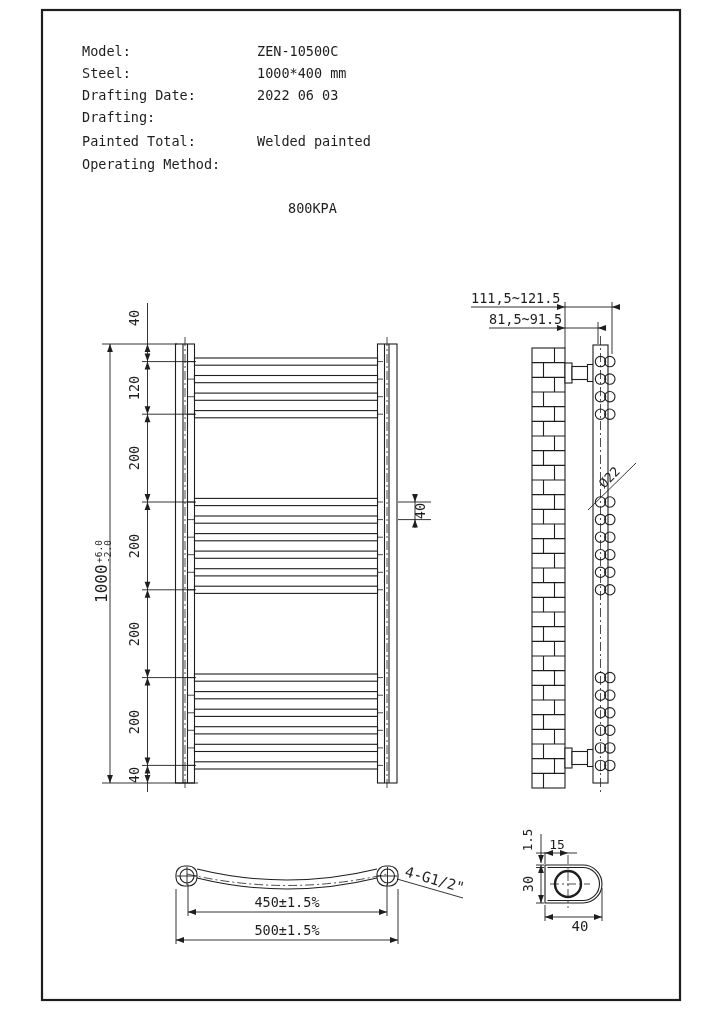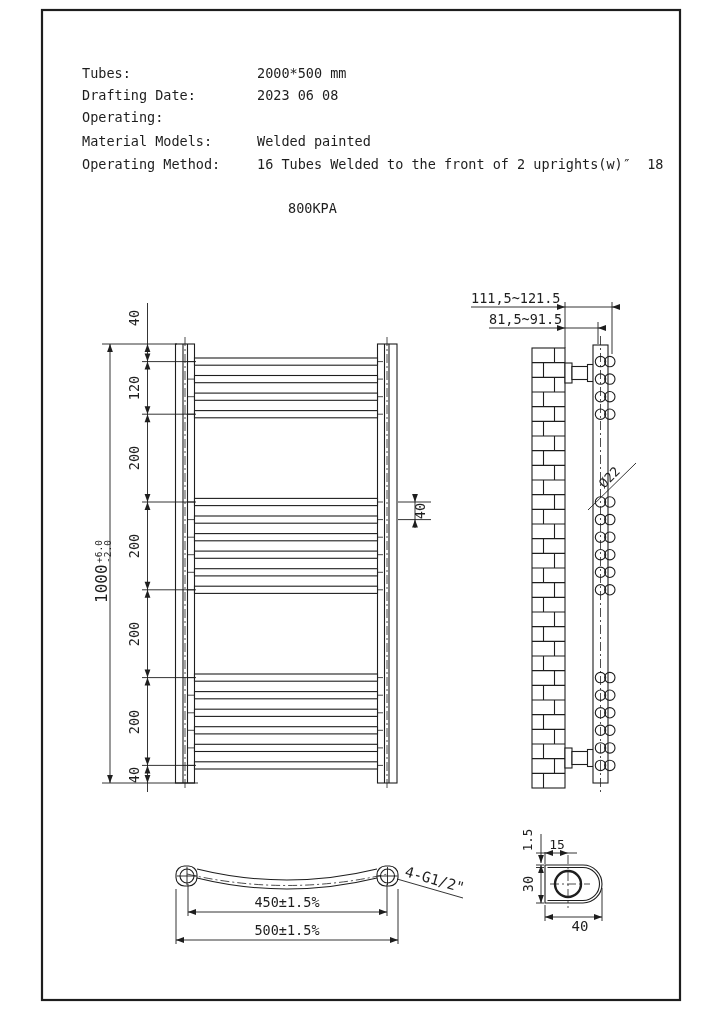--- a/index.html
+++ b/index.html
@@ -20,25 +20,26 @@
   text{fill:#1e1e1e;font-family:"DejaVu Sans Mono","Liberation Mono",monospace;}
   .dimtxt{font-size:13.5px;}
   .dimtxt-sm{font-size:13px;}
 </style>
 </head>
 <body>
 
 <div class="page">
 
   <div class="spec-block">
-    <div class="spec-row" style="top:65px"><span class="spec-label">Tubes:</span><span class="spec-value">2000*500 mm</span></div>
-    <div class="spec-row" style="top:87px"><span class="spec-label">Drafting Date:</span><span class="spec-value">2023 06 08</span></div>
-    <div class="spec-row" style="top:109px"><span class="spec-label">Operating:</span></div>
-    <div class="spec-row" style="top:133px"><span class="spec-label">Material Models:</span><span class="spec-value">Welded painted</span></div>
-    <div class="spec-row" style="top:156px"><span class="spec-label">Operating Method:</span><span class="spec-value">16 Tubes Welded to the front of 2 uprights(w)″  18</span></div>
+    <div class="spec-row" style="top:43px"><span class="spec-label">Model:</span><span class="spec-value">ZEN-10500C</span></div>
+    <div class="spec-row" style="top:65px"><span class="spec-label">Steel:</span><span class="spec-value">1000*400 mm</span></div>
+    <div class="spec-row" style="top:87px"><span class="spec-label">Drafting Date:</span><span class="spec-value">2022 06 03</span></div>
+    <div class="spec-row" style="top:109px"><span class="spec-label">Drafting:</span></div>
+    <div class="spec-row" style="top:133px"><span class="spec-label">Painted Total:</span><span class="spec-value">Welded painted</span></div>
+    <div class="spec-row" style="top:156px"><span class="spec-label">Operating Method:</span></div>
     <div class="spec-row" style="top:200px"><span class="spec-value v-inline">800KPA</span></div>
   </div>
 
   <svg class="drawing" viewBox="0 0 720 1018">
 
     <rect x="42" y="10" width="638" height="990" fill="none" stroke="#1e1e1e" stroke-width="2.2"></rect>
 
     <g>
 
       <g>

